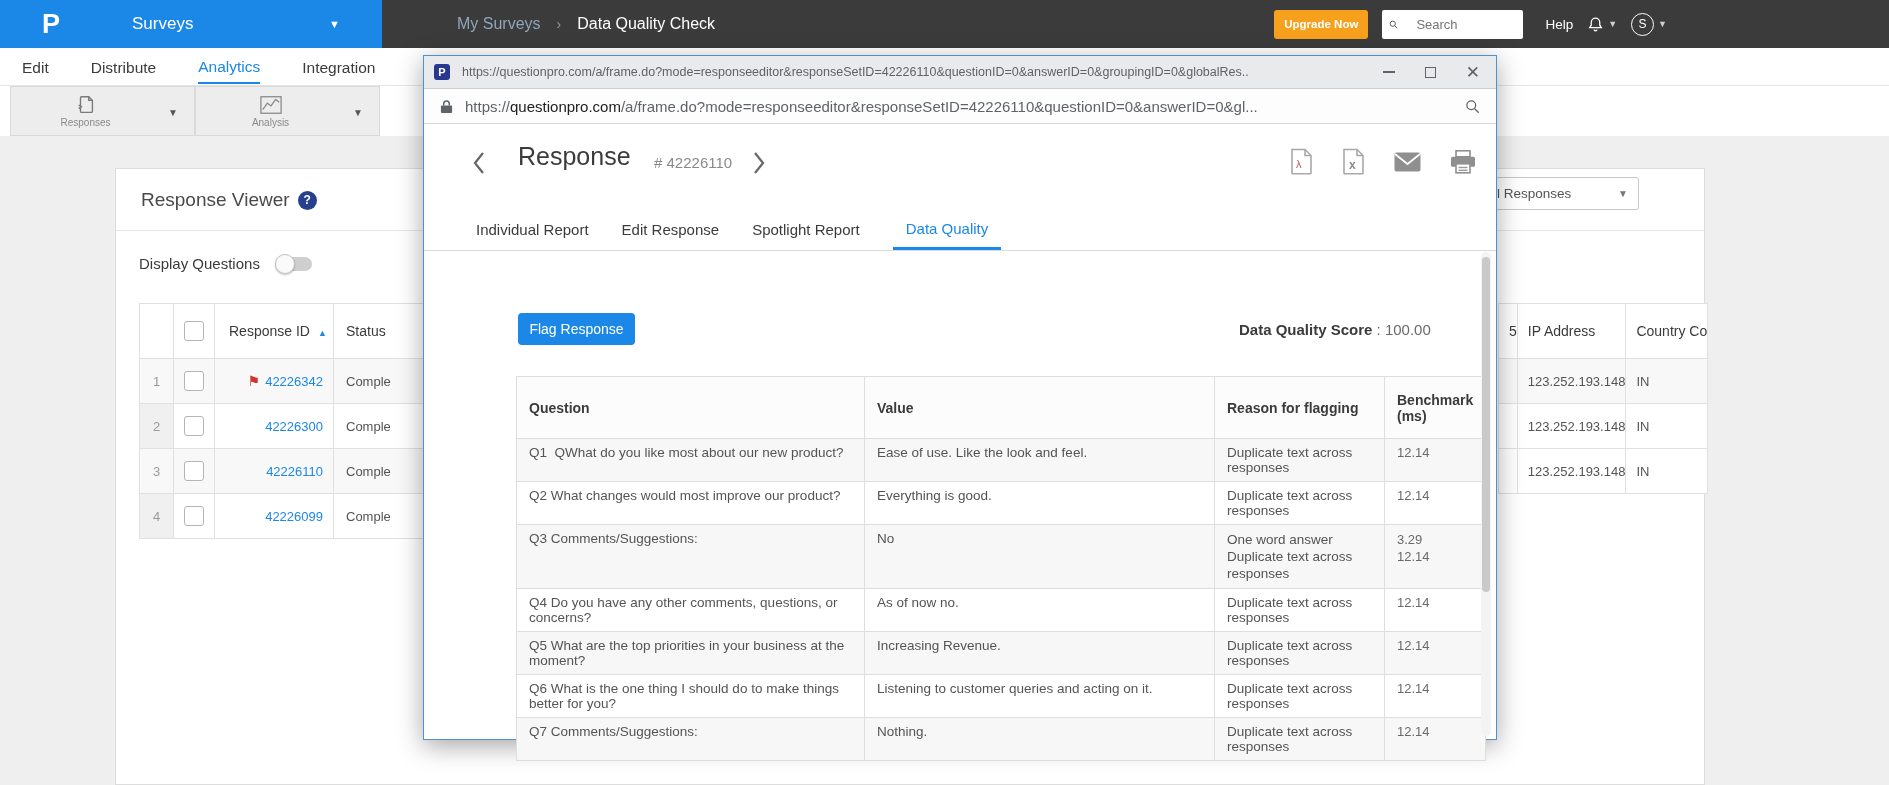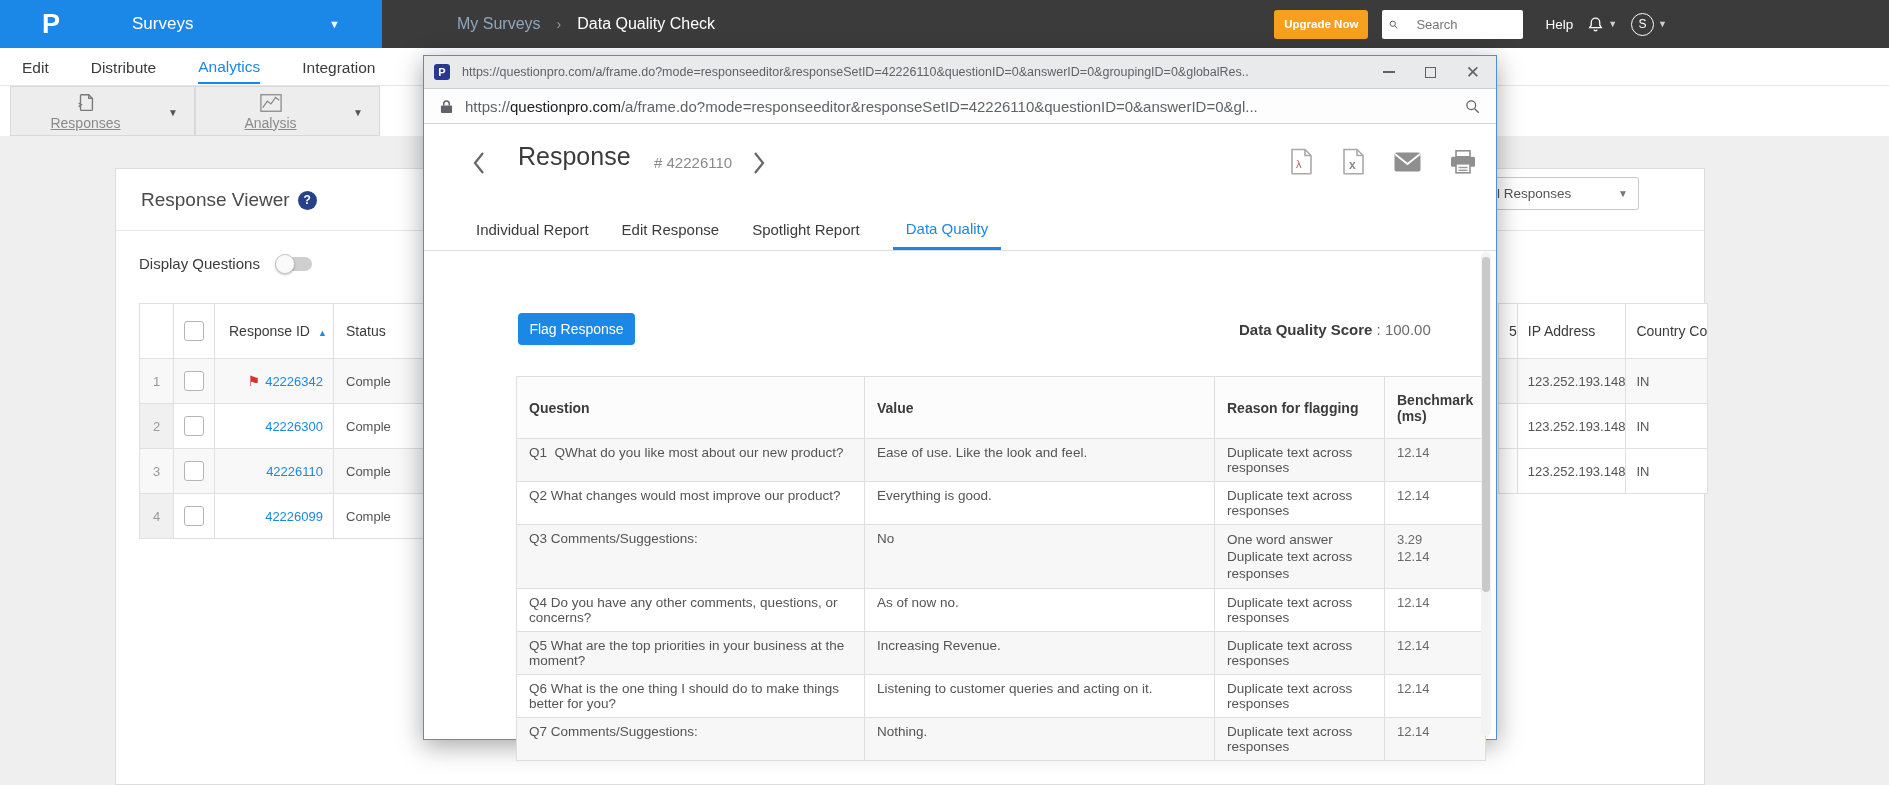--- a/index.html
+++ b/index.html
@@ -29,21 +29,21 @@
   .avatar { width:23px; height:23px; border-radius:50%; border:1.5px solid #fff; color:#fff; font-size:12px; display:flex; align-items:center; justify-content:center; }
   
   .navrow { position:absolute; left:0; top:48px; width:1889px; height:38px; background:#fff; border-bottom:1px solid #e6e6e6; display:flex; align-items:center; gap:42px; padding-left:22px; font-size:15.5px; }
   .nav-item { color:#3b3b3b; cursor:pointer; padding:9px 0 6px 0; }
   .nav-item.active { color:#1b87e6; border-bottom:2px solid #1b87e6; }
   .responses-count { position:absolute; right:30px; top:12px; color:#1b87e6; font-size:14px;margin-top:28px; }
   
   .toolbar { position:absolute; left:0; top:86px; width:1889px; height:50px; background:#fff; }
   .tool-box { position:absolute; top:0; width:185px; height:50px; background:#ededed; border:1px solid #d9d9d9; }
   .tool-box .tb-inner { position:absolute; left:0; right:34px; top:0; bottom:0; display:flex; flex-direction:column; align-items:center; justify-content:center; gap:1px; }
-  .tool-label { font-size:14px; color:#8a8a8a;text-decoration:underline; }
+  .tool-label { font-size:10px; color:#8a8a8a; }
   .tool-caret { position:absolute; right:16px; top:20px; font-size:10px; color:#555; }
   
   .card { position:absolute; left:115px; top:168px; width:1590px; height:617px; background:#fff; border:1px solid #dddddd; }
   .card-head { position:relative; height:62px; border-bottom:1px solid #e7e7e7; }
   .viewer-title { position:absolute; left:25px; top:20px; font-size:19px; color:#4a4a4a; display:flex; align-items:center; gap:8px; }
   .help-badge { width:19px; height:19px; border-radius:50%; background:#27408b; color:#fff; font-size:12px; font-weight:bold; display:flex; align-items:center; justify-content:center; }
   .filter-dd { position:absolute; left:1356px; top:8px; width:167px; height:33px; border:1px solid #c9c9c9; border-radius:3px; background:#fff; display:flex; align-items:center; justify-content:space-between; padding:0 10px 0 12px; font-size:13.5px; color:#545454; cursor:pointer; }
   .filter-dd .dd-caret { color:#777; font-size:10px; }
   .display-q { position:absolute; left:23px; top:86px; display:flex; align-items:center; gap:18px; font-size:15px; color:#3b3b3b; }
   .toggle { position:relative; width:34px; height:14px; background:#cfcfcf; border-radius:7px; cursor:pointer; }

